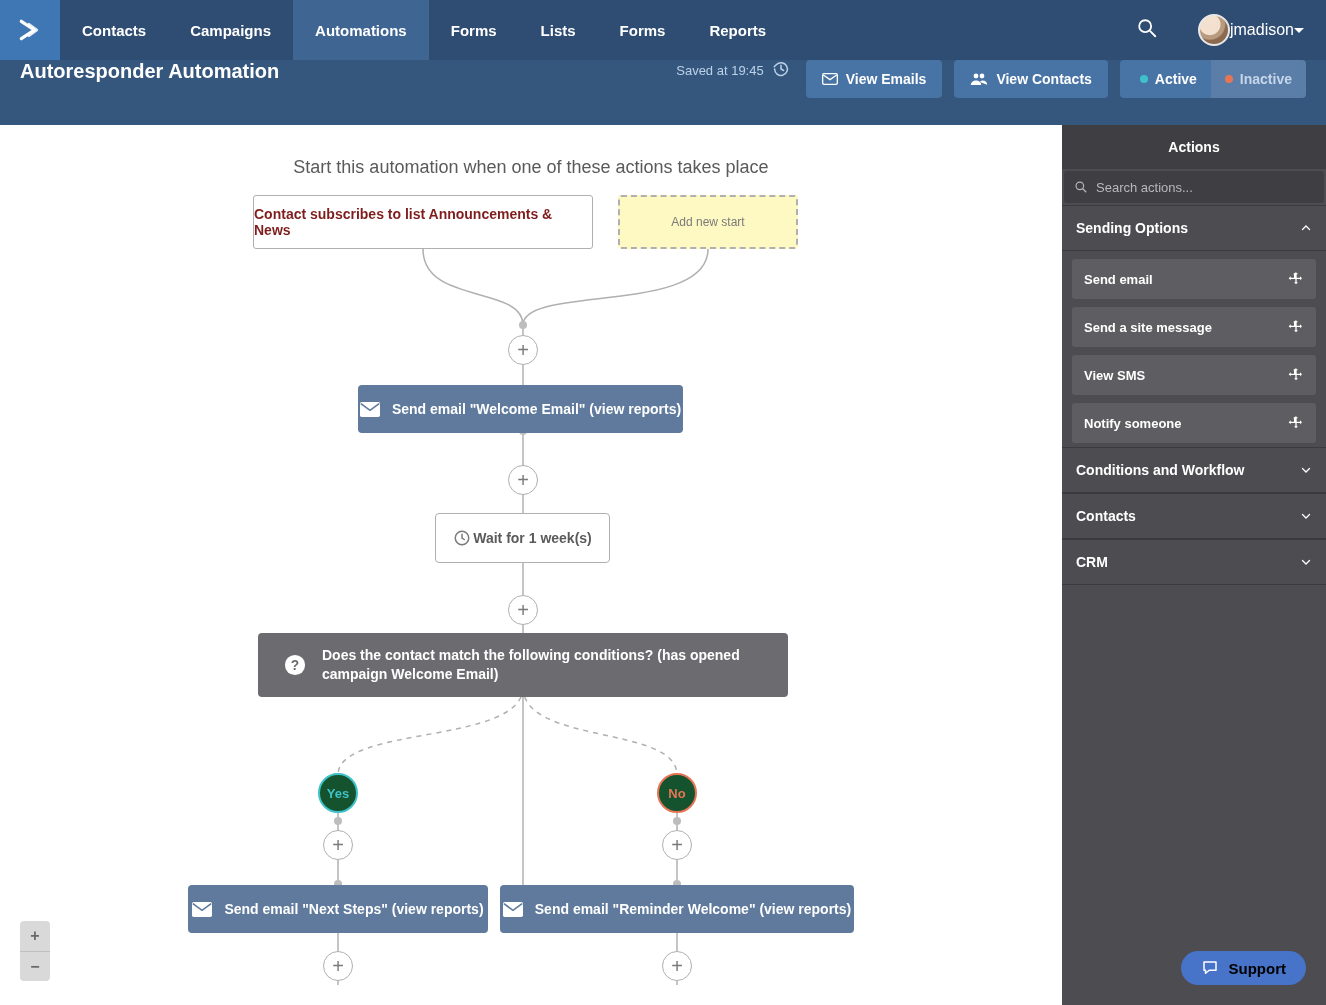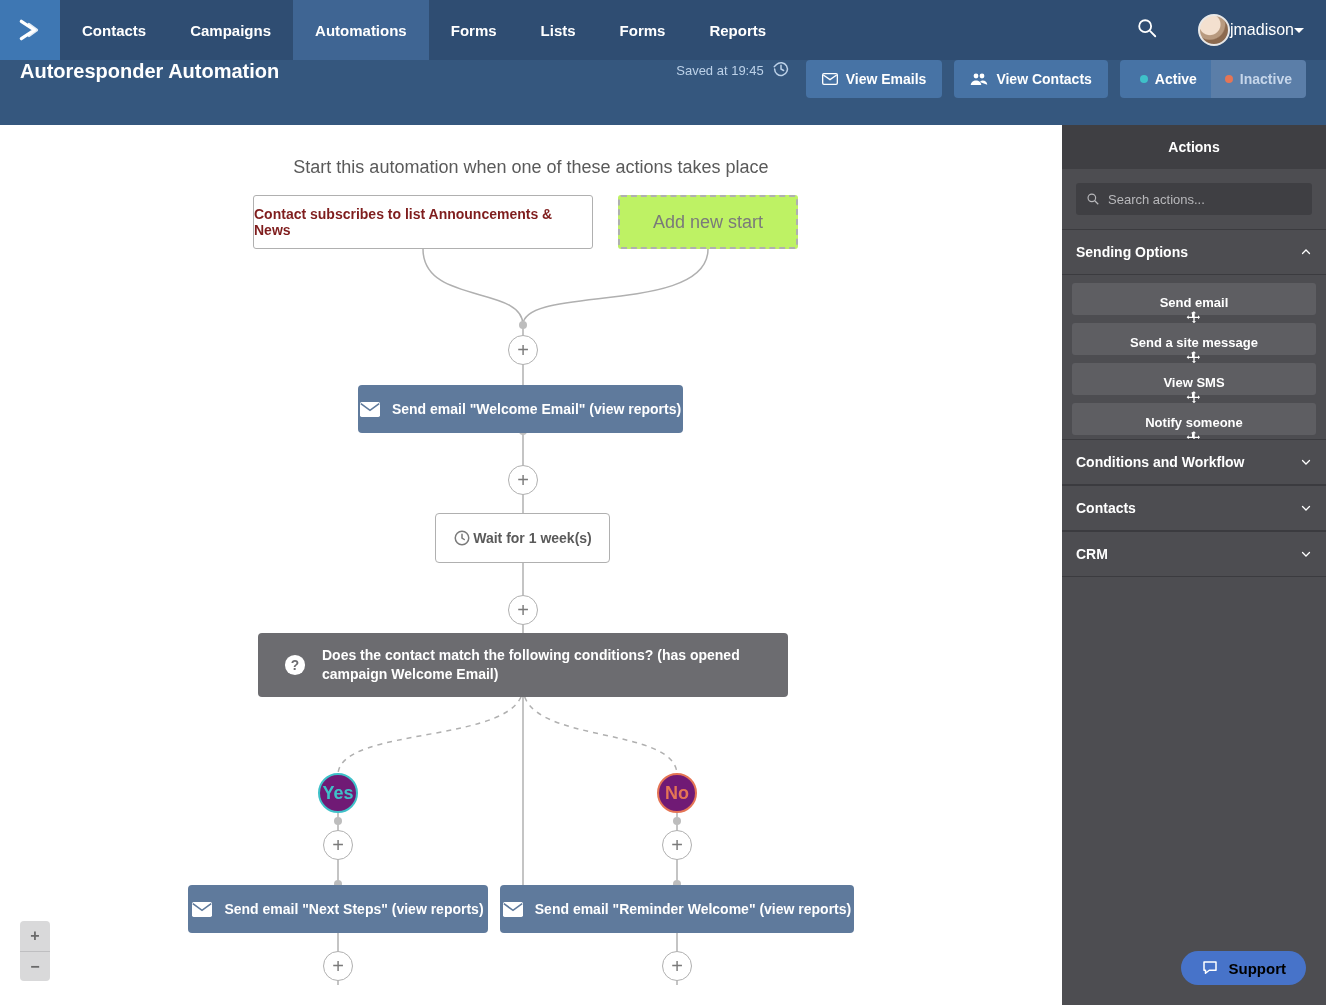--- a/index.html
+++ b/index.html
@@ -41,37 +41,37 @@
 .toggle .inactive-half{background:#5b7ea8;color:#c6d6ea;}
 .dot{width:8px;height:8px;border-radius:50%;}
 
 
 .main{position:absolute;top:125px;left:0;right:0;bottom:0;display:flex;}
 .canvas{flex:1;position:relative;background:#fff;overflow:hidden;}
 .sidebar{width:264px;background:#4d4d51;color:#fff;display:flex;flex-direction:column;}
 
 
 .sb-title{height:44px;background:#3f3f43;display:flex;align-items:center;justify-content:center;font-weight:700;font-size:14px;}
-.sb-search{padding:14px;background:#4d4d51;}
+.sb-search{padding:2px;background:#4d4d51;}
 .sb-search .inp{background:#3f3f43;border-radius:3px;height:32px;display:flex;align-items:center;gap:8px;padding:0 10px;color:#b8b8bb;font-size:13px;}
 .sb-sect{height:46px;display:flex;align-items:center;justify-content:space-between;padding:0 14px;font-weight:700;font-size:14px;border-top:1px solid #3b3b3f;border-bottom:1px solid #3b3b3f;background:#4d4d51;cursor:pointer;}
 .sb-items{padding:8px 10px 4px;background:#4d4d51;display:flex;flex-direction:column;gap:8px;}
-.sb-item{background:#5e5e62;border-radius:3px;height:32px;display:flex;align-items:center;justify-content:space-between;padding:12px 12px;font-weight:700;font-size:13px;cursor:grab;flex-direction:column;}
+.sb-item{background:#5e5e62;border-radius:3px;height:40px;display:flex;align-items:center;justify-content:space-between;padding:4px 12px;font-weight:700;font-size:13px;cursor:grab;}
 .grip svg{display:block;}
 
 
 .start-text{position:absolute;top:32px;left:0;right:0;text-align:center;font-size:18px;color:#5a5a5a;}
 .trigger{position:absolute;top:70px;left:253px;width:340px;height:54px;border:1px solid var(--line);border-radius:3px;display:flex;align-items:center;justify-content:center;font-size:14px;font-weight:600;color:#7f1d1d;background:#fff;}
-.add-start{position:absolute;top:70px;left:618px;width:180px;height:54px;border:2px dashed var(--line);border-radius:3px;display:flex;align-items:center;justify-content:center;font-size:18px;color:#7a7a7a;background:#bef264;}
+.add-start{position:absolute;top:70px;left:618px;width:180px;height:54px;border:2px dashed var(--line);border-radius:3px;display:flex;align-items:center;justify-content:center;font-size:12px;color:#7a7a7a;background:#fef9c3;}
 .lines{position:absolute;inset:0;pointer-events:none;}
 .plus{position:absolute;width:30px;height:30px;border:1px solid var(--line);border-radius:50%;background:#fff;display:flex;align-items:center;justify-content:center;color:#7a7a7a;font-size:20px;font-weight:300;cursor:pointer;}
 .node-email{position:absolute;background:#5f7a9c;border-radius:4px;color:#fff;display:flex;align-items:center;gap:12px;font-size:14px;font-weight:600;justify-content:center;height:48px;}
 .node-wait{position:absolute;border:1px solid var(--line);border-radius:4px;background:#fff;color:#5a5a5a;display:flex;align-items:center;gap:2px;font-weight:600;font-size:14px;justify-content:center;height:50px;}
 .node-cond{position:absolute;background:var(--node-dark);border-radius:4px;color:#fff;display:flex;align-items:center;gap:16px;padding:0 26px;font-size:14px;font-weight:600;line-height:1.35;}
-.branch-lbl{position:absolute;width:40px;height:40px;border:2px solid;border-radius:50%;background:#701a75;display:flex;align-items:center;justify-content:center;font-weight:700;font-size:18px;}
+.branch-lbl{position:absolute;width:40px;height:40px;border:2px solid;border-radius:50%;background:#14532d;display:flex;align-items:center;justify-content:center;font-weight:700;font-size:13px;}
 .branch-yes{border-color:var(--teal);color:var(--teal);}
 .branch-no{border-color:var(--orange);color:var(--orange);}
 .mini-dot{position:absolute;width:8px;height:8px;border-radius:50%;background:#bdbdbd;}
 
 
 .zoom{position:absolute;left:20px;bottom:24px;width:30px;background:#d9d9da;border-radius:4px;overflow:hidden;}
 .zoom div{height:30px;display:flex;align-items:center;justify-content:center;color:#6a6a6a;font-weight:700;cursor:pointer;}
 .zoom div+div{border-top:1px solid #bfbfc1;}
 
 

